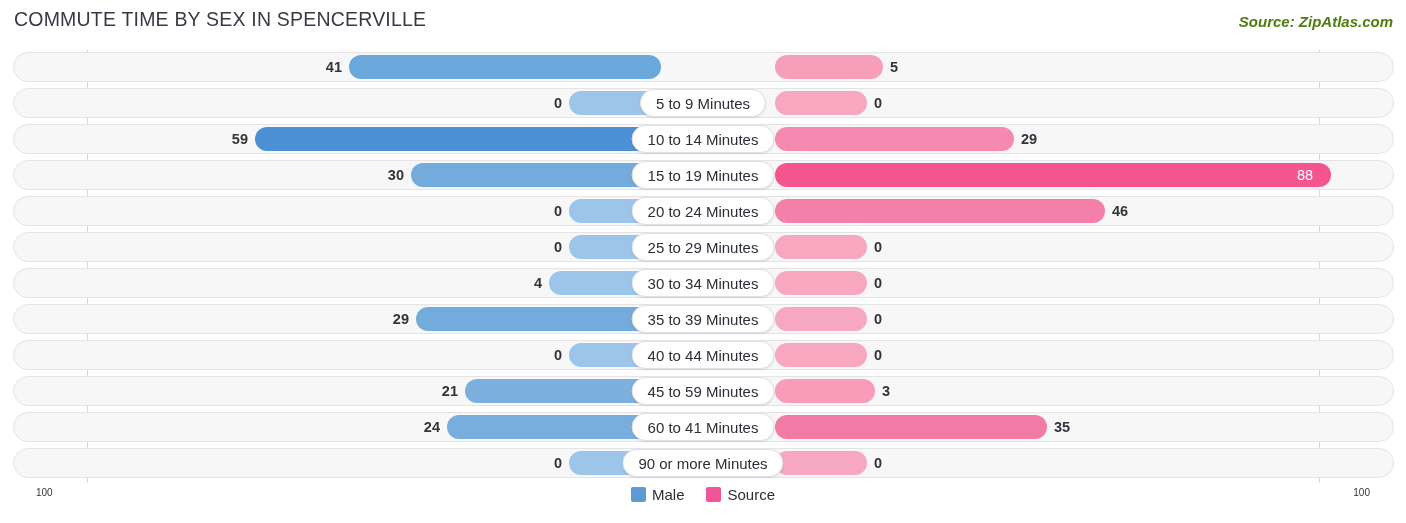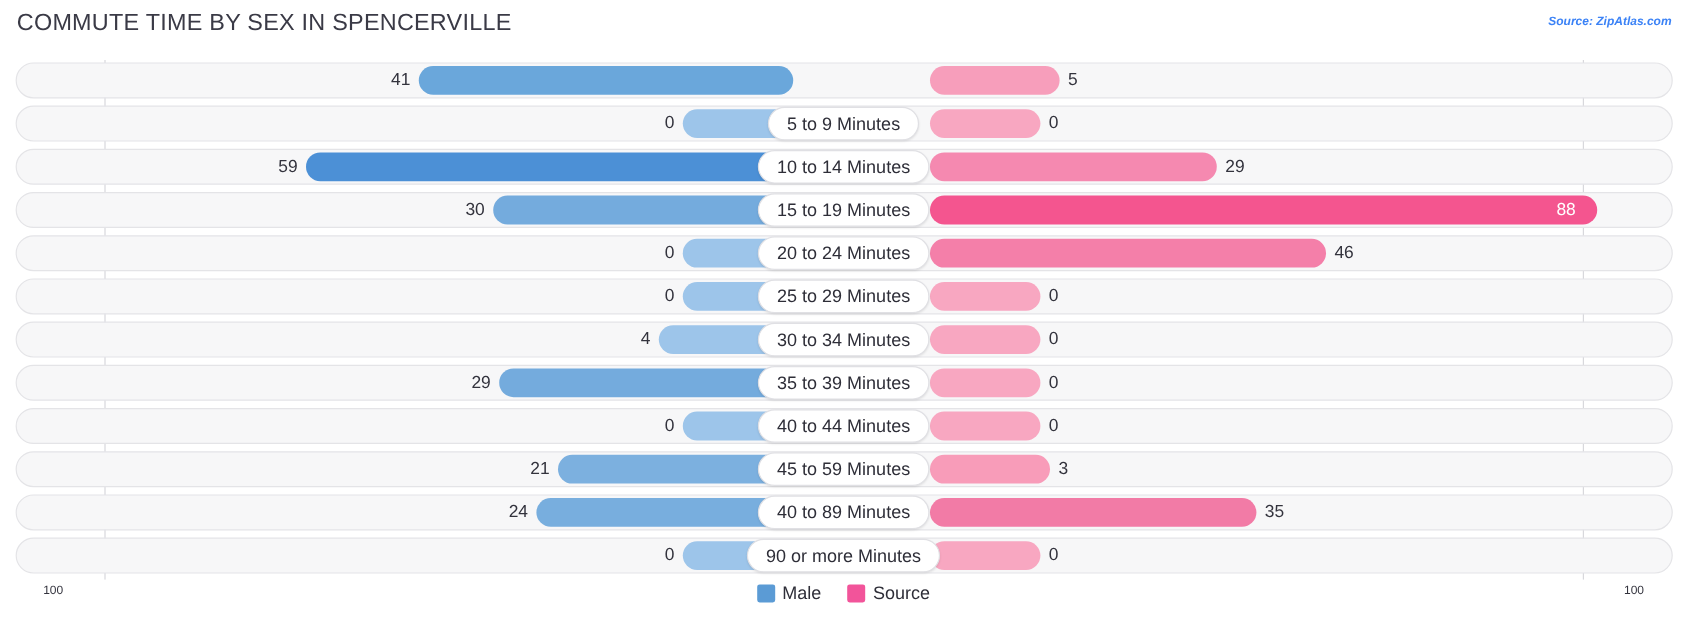--- a/index.html
+++ b/index.html
@@ -22,24 +22,24 @@
     left: 14px; top: 8px;
     font-size: 19.5px;
     font-weight: 400;
     color: #3a3a46;
     letter-spacing: 0.2px;
     white-space: nowrap;
   }
   .chart-source {
     position: absolute;
     right: 13px; top: 13px;
-    font-size: 10px;
+    font-size: 15px;
     font-style: italic;
     font-weight: 700;
-    color: #3b82f6;
+    color: #4d7c0f;
     white-space: nowrap;
   }
   
   .plot-area {
     position: absolute;
     left: 13px; top: 50px;
     width: 1381px; height: 433px;
   }
   .axis-line {
     position: absolute;
@@ -75,20 +75,21 @@
   .bar.female { left: 762px; }
 
   .val {
     position: absolute;
     top: 0;
     height: 30px;
     line-height: 30px;
     font-size: 14.5px;
     color: #33333d;
     white-space: nowrap;
+    font-weight: bold;
   }
   .val.male-val   { text-align: right; }
   .val.female-val { text-align: left; }
   .val.inside {
     color: #ffffff;
     font-weight: 400;
   }
 
   .cat-pill {
     position: absolute;
@@ -233,21 +234,21 @@
         <div class="val male-val" style="right: 936px;">21</div>
         <div class="val female-val" style="left: 869px;">3</div>
         <div class="cat-pill">45 to 59 Minutes</div>
       </div>
       <div class="row" style="top: 362px;">
         <div class="track"></div>
         <div class="bar male" style="width: 214px; background: rgb(120, 174, 222);"></div>
         <div class="bar female" style="width: 272px; background: rgb(242, 123, 166);"></div>
         <div class="val male-val" style="right: 954px;">24</div>
         <div class="val female-val" style="left: 1041px;">35</div>
-        <div class="cat-pill">40 to 89 Minutes</div>
+        <div class="cat-pill">60 to 41 Minutes</div>
       </div>
       <div class="row" style="top: 398px;">
         <div class="track"></div>
         <div class="bar male" style="width: 92px; background: rgb(157, 197, 234);"></div>
         <div class="bar female" style="width: 92px; background: rgb(248, 167, 193);"></div>
         <div class="val male-val" style="right: 832px;">0</div>
         <div class="val female-val" style="left: 861px;">0</div>
         <div class="cat-pill">90 or more Minutes</div>
       </div>
     </div>

